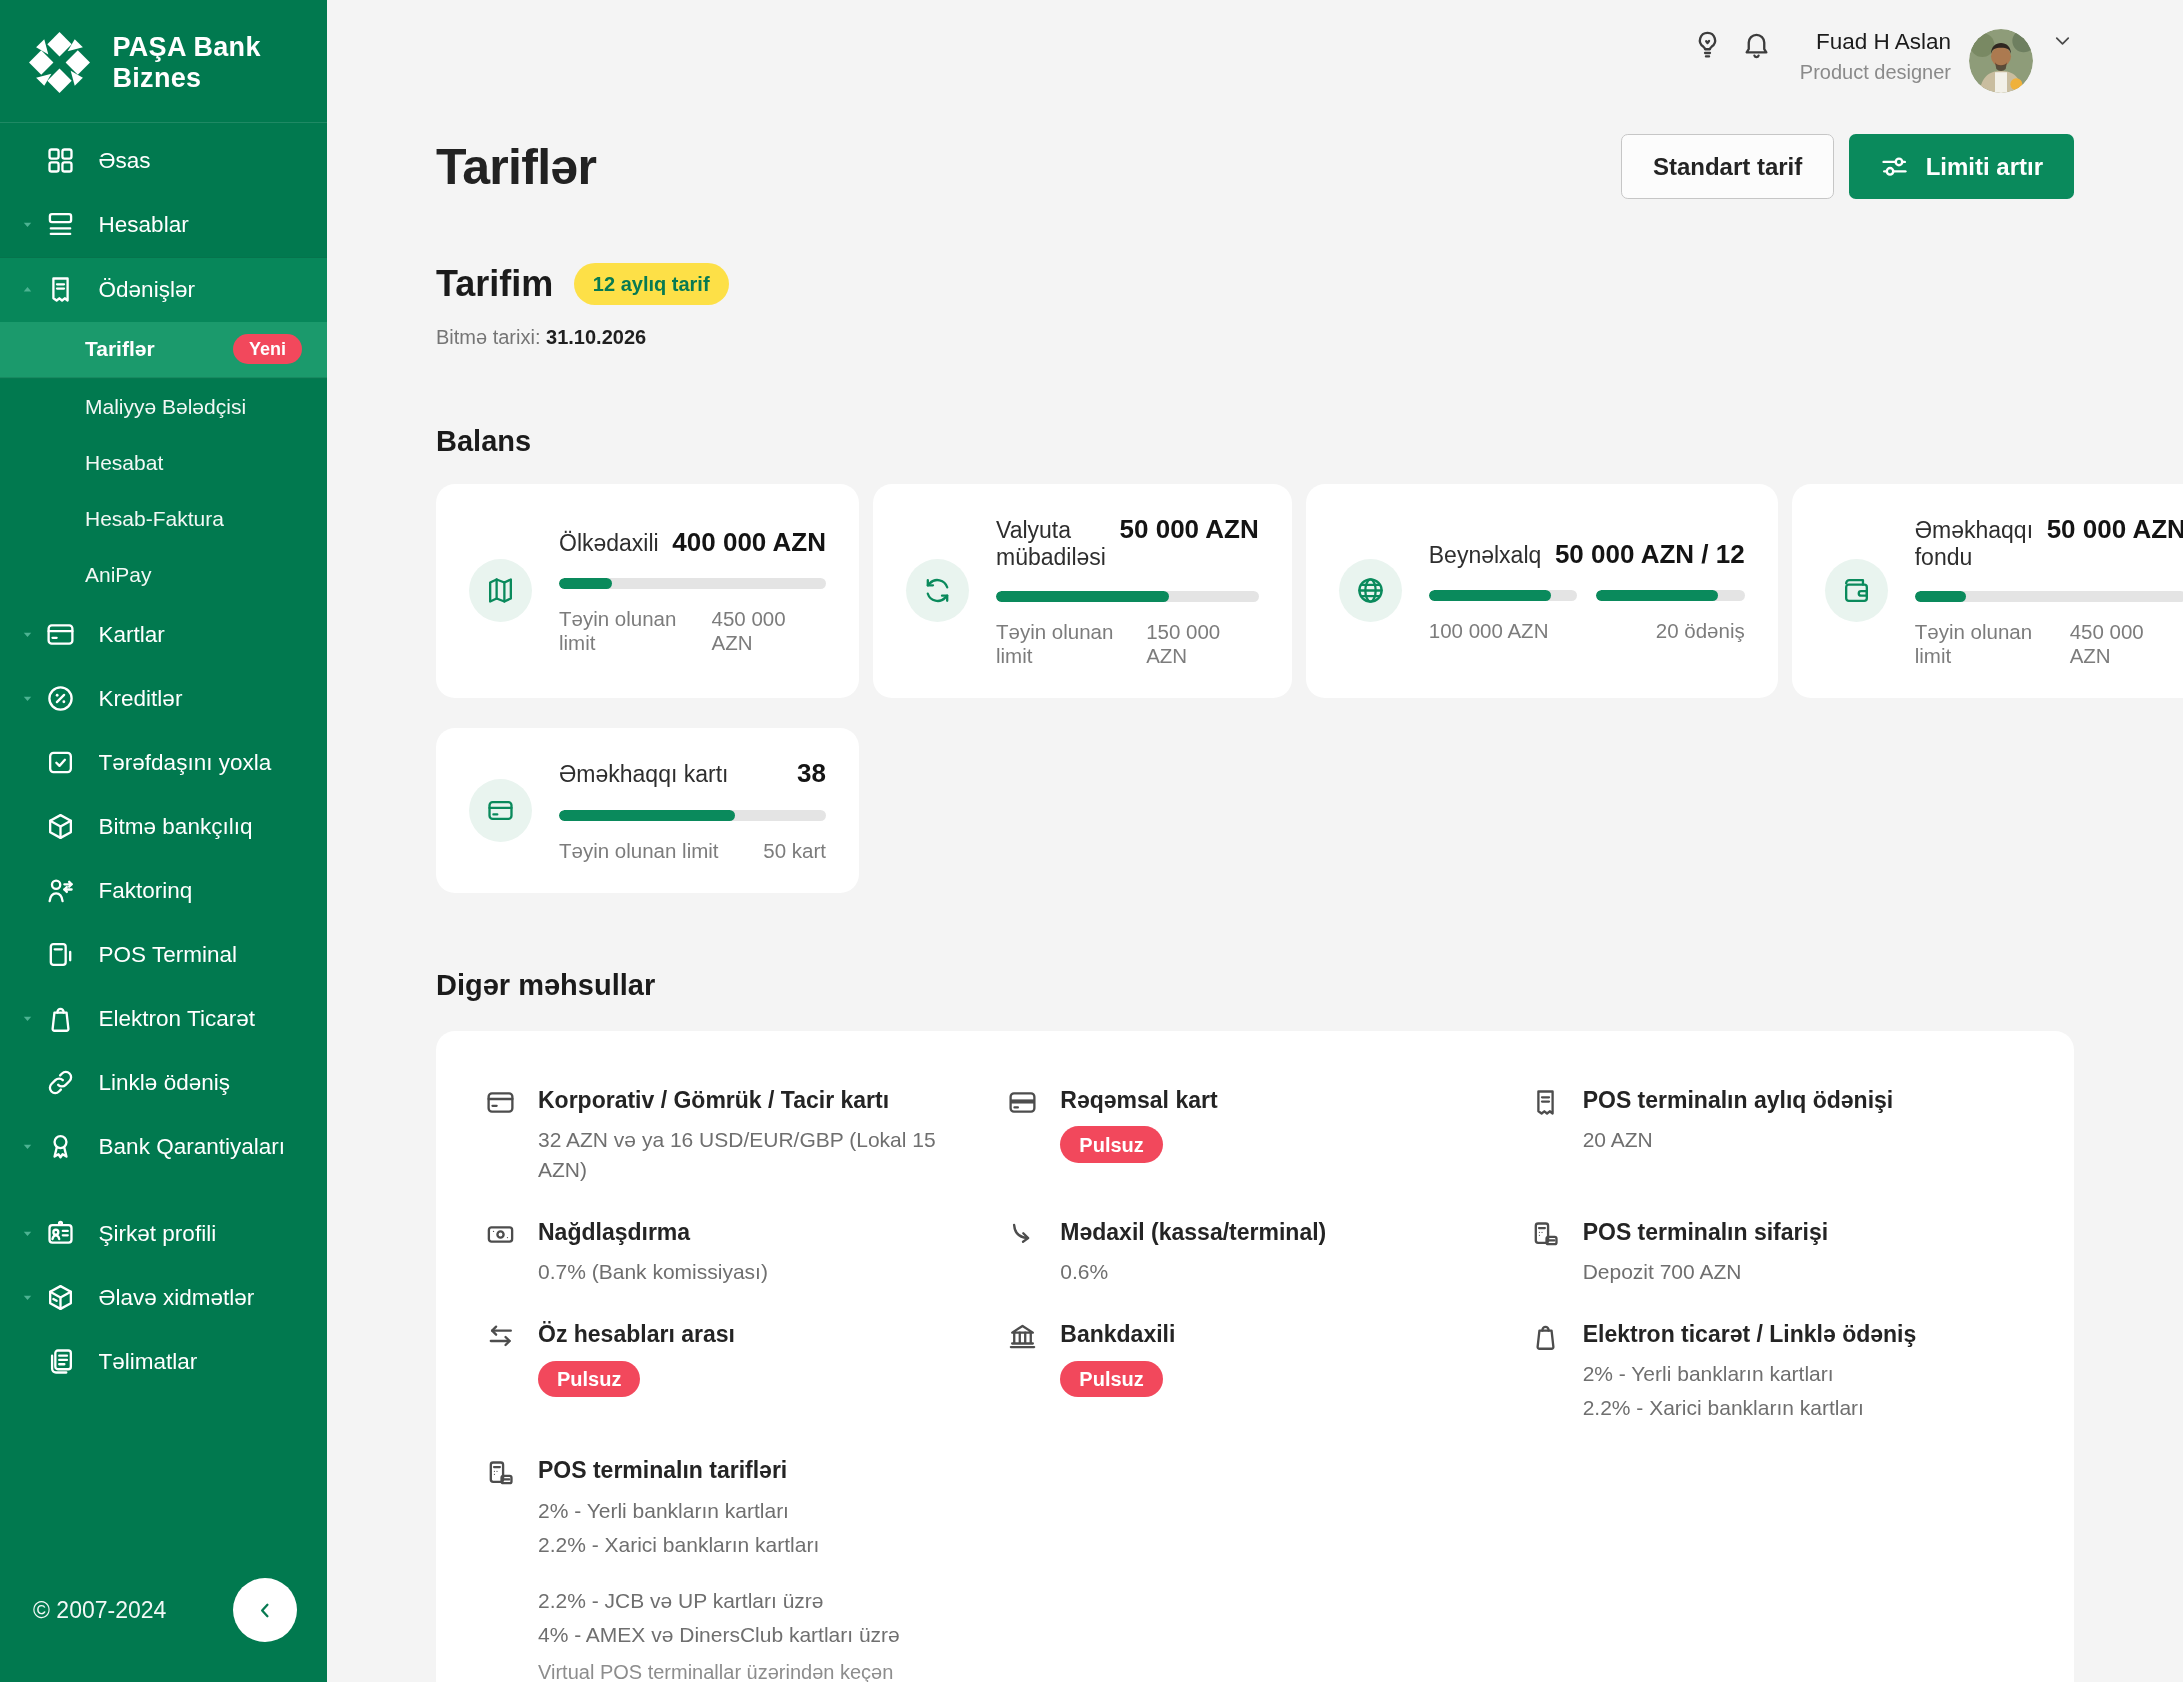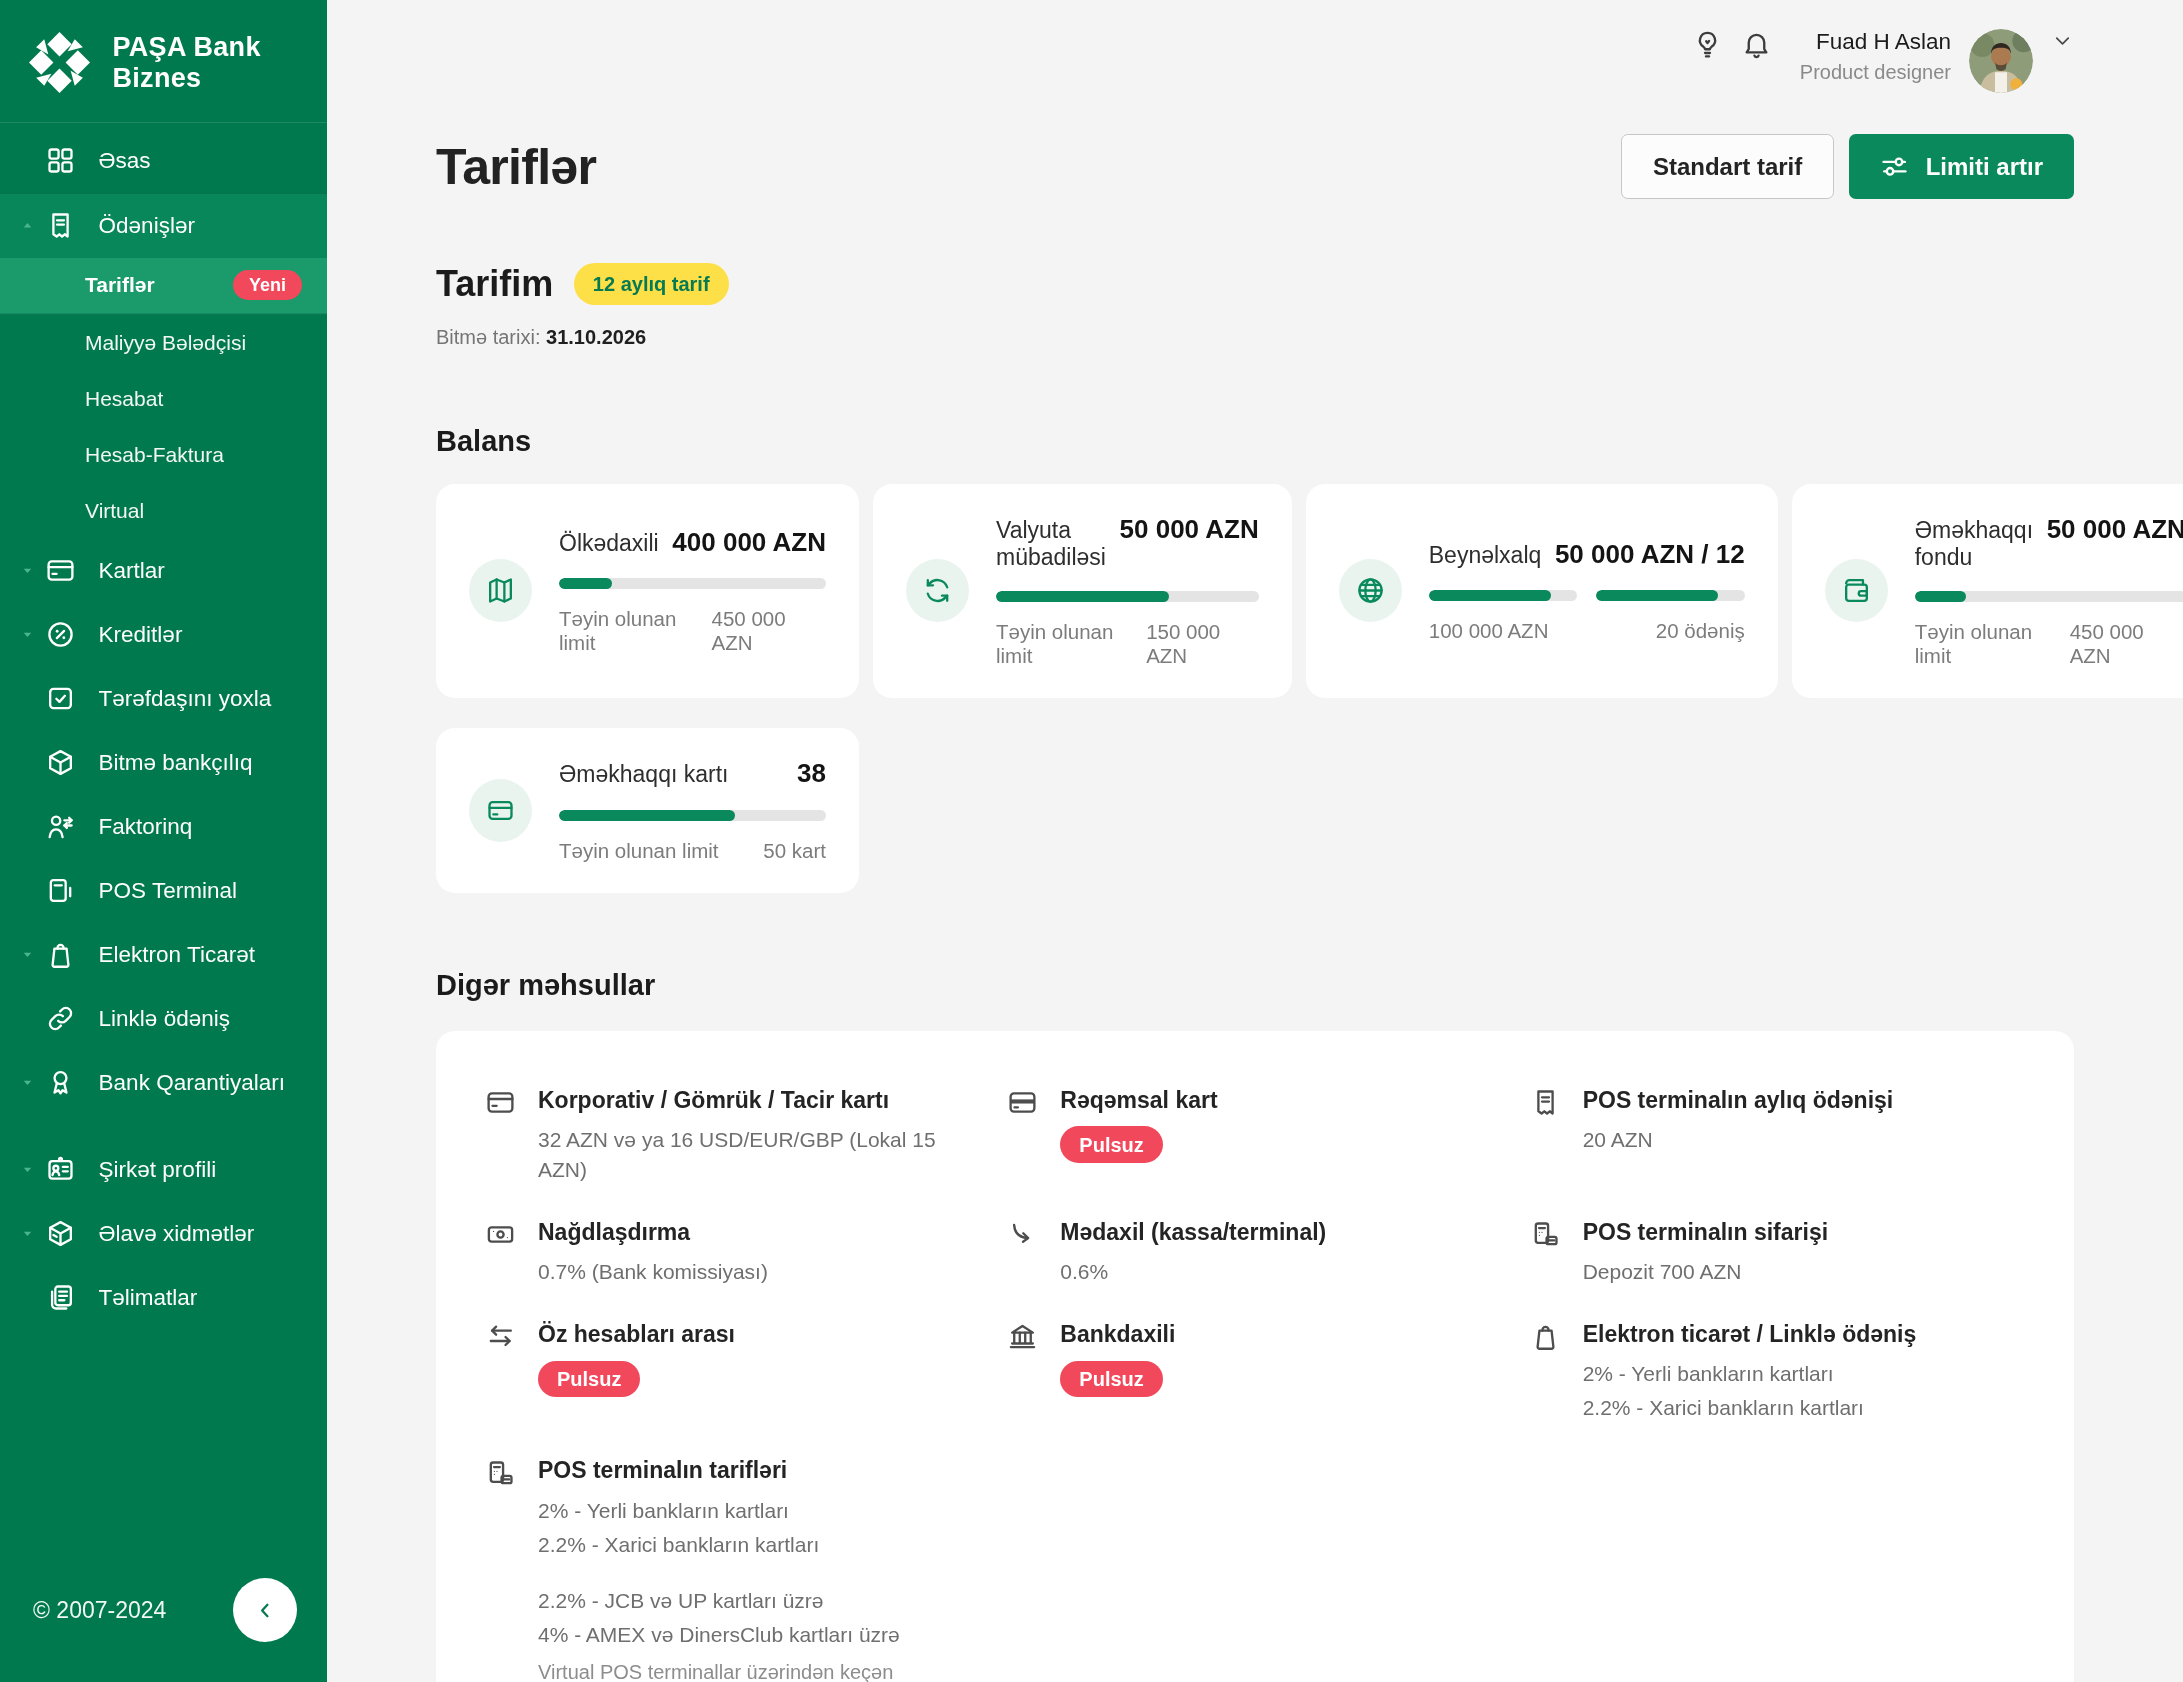--- a/index.html
+++ b/index.html
@@ -139,20 +139,35 @@
         <svg viewBox="0 0 24 24" class="ic">
             <rect x="3.5" y="3.5" width="7" height="7" rx="1.6"></rect>
             <rect x="13.5" y="3.5" width="7" height="7" rx="1.6"></rect>
             <rect x="3.5" y="13.5" width="7" height="7" rx="1.6"></rect>
             <rect x="13.5" y="13.5" width="7" height="7" rx="1.6"></rect>
           </svg>
       </span>
       <span class="nav-label">Əsas</span>
     </div>
 
+    <div class="nav-item">
+      <span class="chev">
+          <svg viewBox="0 0 24 24">
+            <polygon points="6,9 18,9 12,16" fill="currentColor"></polygon>
+          </svg>
+        </span>
+      <span class="nav-ico">
+        <svg viewBox="0 0 24 24" class="ic">
+            <rect x="3.8" y="4" width="16.4" height="6.2" rx="1.6"></rect>
+            <line x1="4.5" y1="15" x2="19.5" y2="15"></line>
+            <line x1="4.5" y1="19.3" x2="19.5" y2="19.3"></line>
+          </svg>
+      </span>
+      <span class="nav-label">Hesablar</span>
+    </div>
 
     <div class="section-open">
       <div class="nav-item">
         <span class="chev">
             <svg viewBox="0 0 24 24">
               <polygon points="6,15 18,15 12,8" fill="currentColor"></polygon>
             </svg>
           </span>
         <span class="nav-ico">
           <svg viewBox="0 0 24 24" class="ic">
@@ -171,21 +186,21 @@
     <div class="sub-item">
         <span>Maliyyə Bələdçisi</span>
       </div>
     <div class="sub-item">
         <span>Hesabat</span>
       </div>
     <div class="sub-item">
         <span>Hesab-Faktura</span>
       </div>
     <div class="sub-item">
-        <span>Virtual</span>
+        <span>AniPay</span>
       </div>
 
     <div class="nav-item">
       <span class="chev">
           <svg viewBox="0 0 24 24">
             <polygon points="6,9 18,9 12,16" fill="currentColor"></polygon>
           </svg>
         </span>
       <span class="nav-ico">
         <svg viewBox="0 0 24 24" class="ic">

